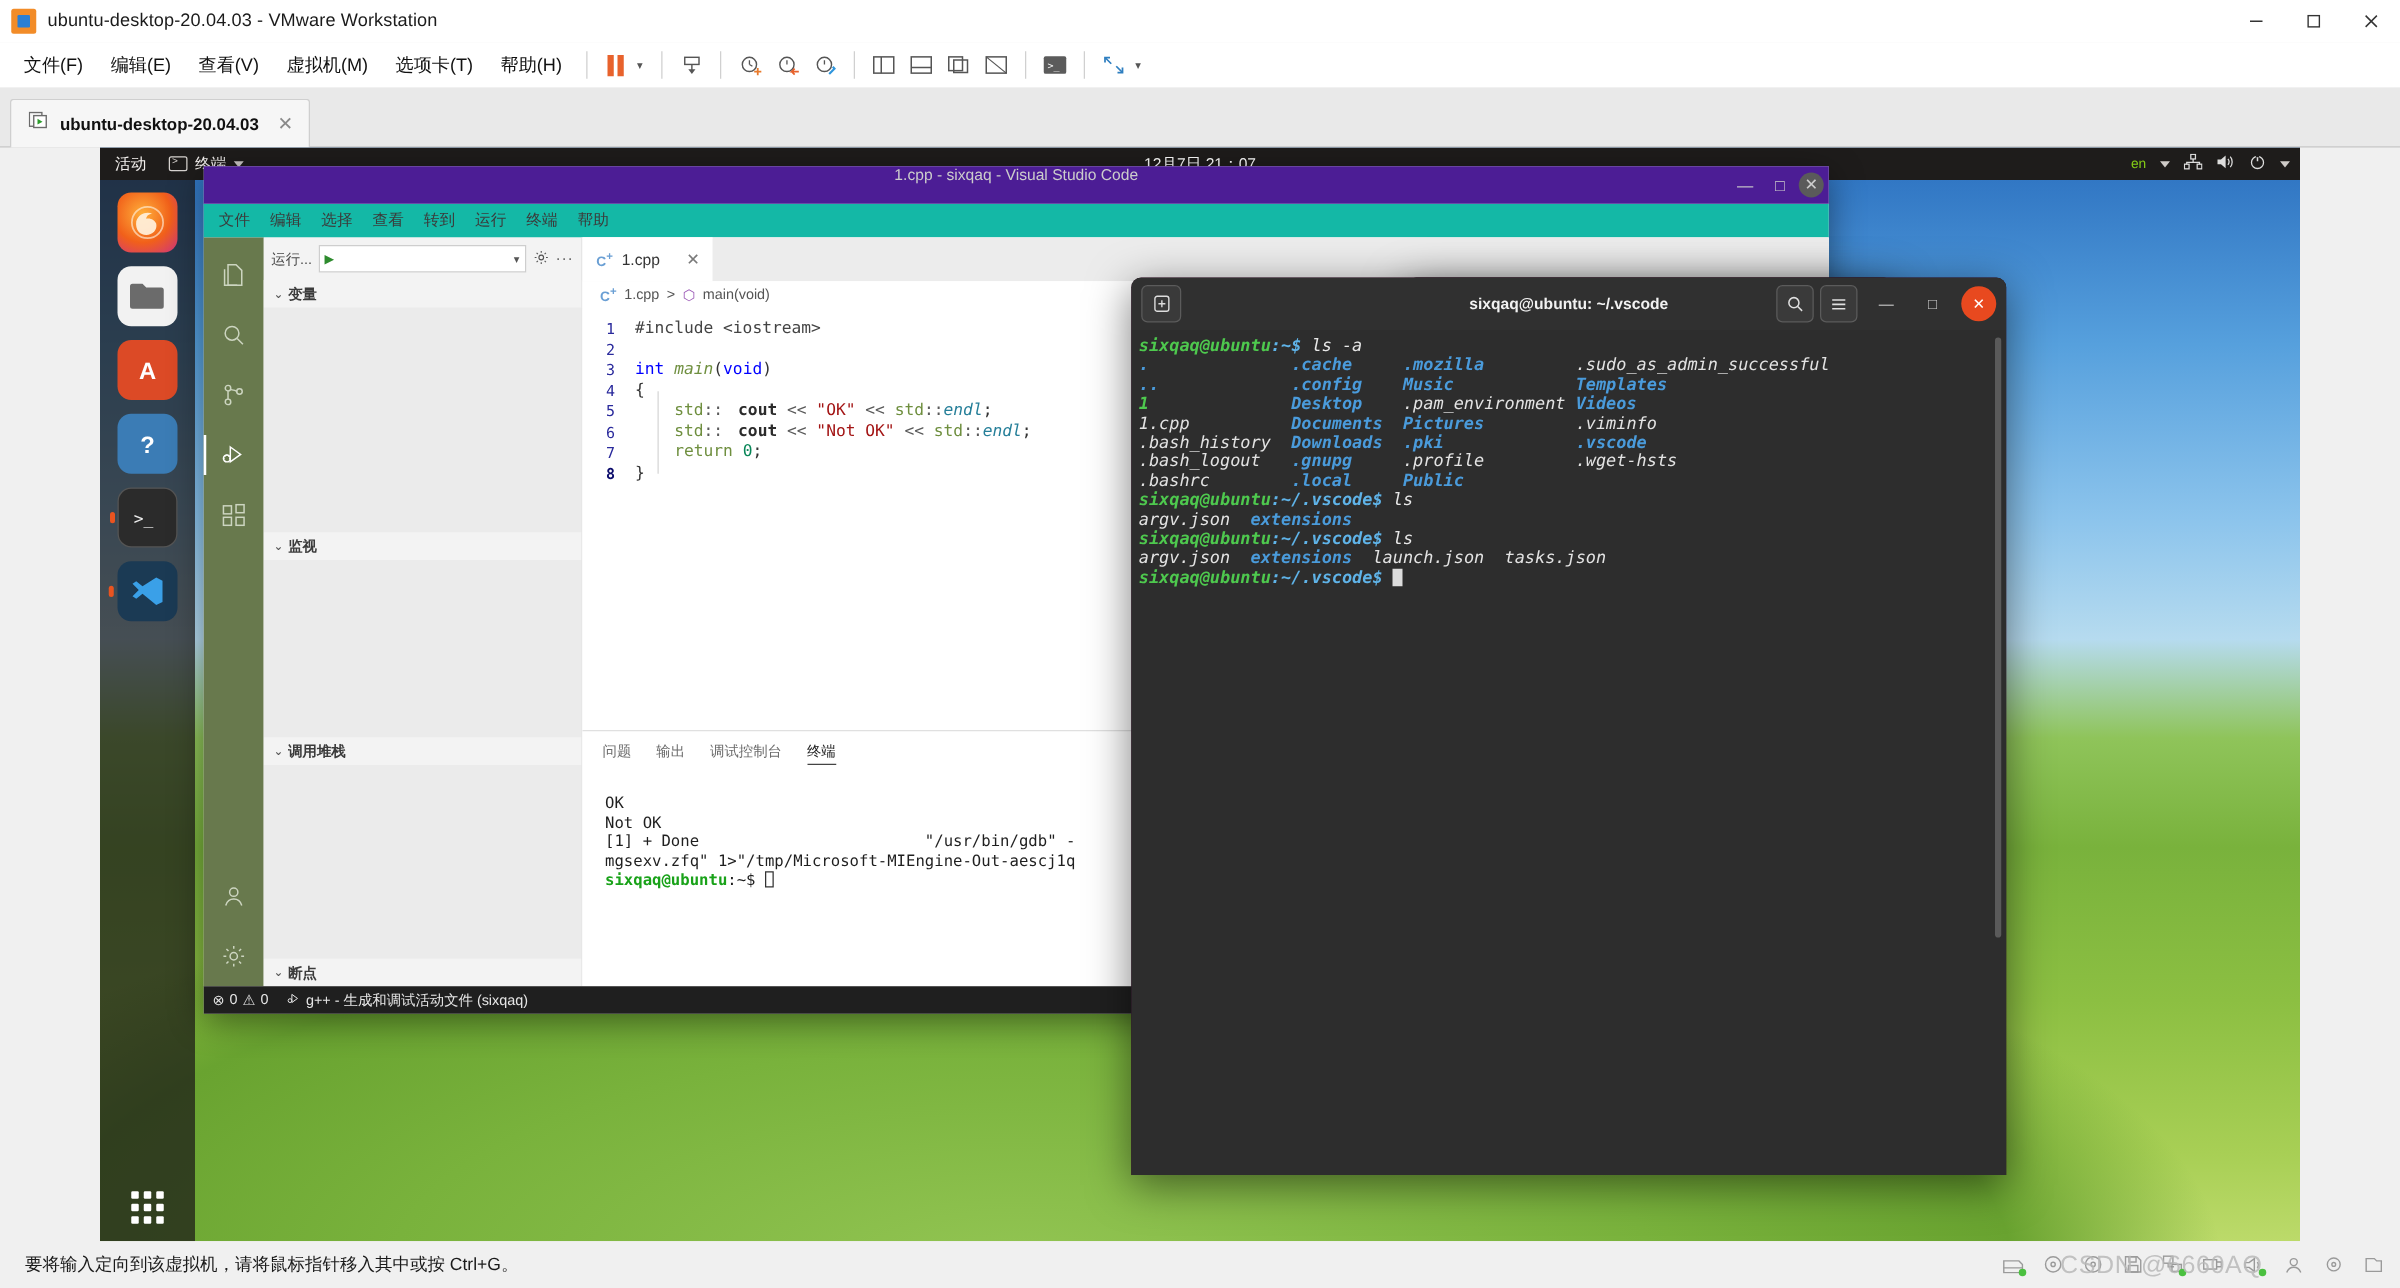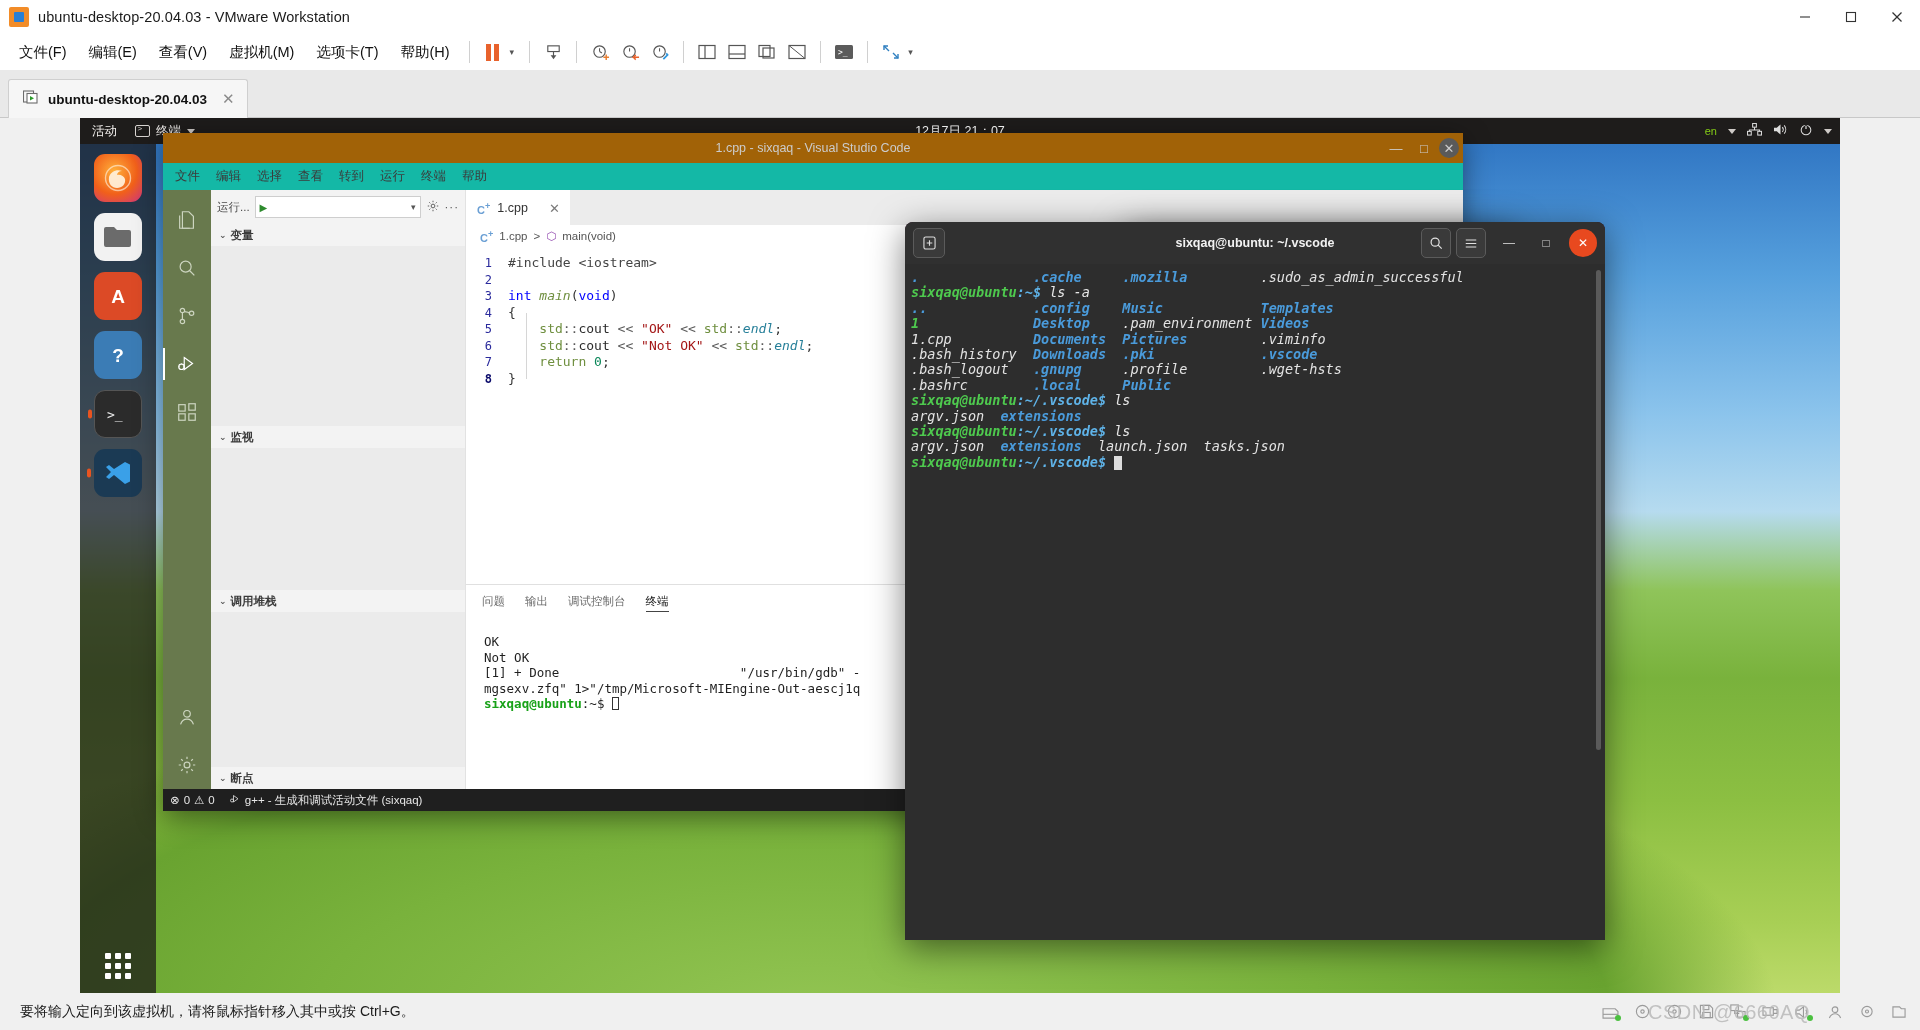--- a/index.html
+++ b/index.html
@@ -85,21 +85,21 @@
 
   
   .desk-ico { position: absolute; width: 82px; text-align: center; color: #fff; font-size: 12px; text-shadow: 0 1px 2px rgba(0,0,0,.75); }
   .desk-ico .glyph { width: 48px; height: 44px; margin: 0 auto 4px; display: flex; align-items: center; justify-content: center; border-radius: 5px; }
 
   
   .vsc {
     position: absolute; left: 163px; top: 133px; width: 1300px; height: 678px;
     background: #f3f3f3; box-shadow: 0 6px 26px rgba(0,0,0,.45); font-size: 12px; color: #333;
   }
-  .vsc-title { height: 30px; background: #a16207; color: #cccccc; display: flex; align-items: center; justify-content: center; position: relative; font-size: 12.5px; }
+  .vsc-title { height: 30px; background: #4c1d95; color: #cccccc; display: flex; justify-content: center; position: relative; font-size: 12.5px; }
   .vsc-wbtns { position: absolute; right: 4px; top: 0; height: 30px; display: flex; align-items: center; gap: 2px; }
   .vsc-wbtn { width: 26px; height: 24px; display: flex; align-items: center; justify-content: center; color: #ccc; font-size: 13px; border-radius: 3px; }
   .vsc-wbtn.cls { background: #5a5a5a; border-radius: 50%; width: 20px; height: 20px; }
   .vsc-menubar { height: 27px; background: #14b8a6; display: flex; align-items: center; padding-left: 4px; gap: 0; }
   .vsc-menu { font-size: 12.5px; color: #3b3b3b; padding: 3px 8px; }
 
   .vsc-body { position: absolute; left: 0; top: 57px; right: 0; bottom: 22px; display: flex; }
   .vsc-activity { width: 48px; background: #68794d; display: flex; flex-direction: column; align-items: center; padding-top: 6px; }
   .act-item { width: 48px; height: 48px; display: flex; align-items: center; justify-content: center; position: relative; opacity: .8; }
   .act-item.active { opacity: 1; }
@@ -127,21 +127,21 @@
   .code-line { display: flex; height: 16.5px; line-height: 16.5px; }
   .ln { width: 42px; text-align: right; padding-right: 16px; color: #2a2a9c; font-size: 12px; }
   .ln.cur { color: #0b0b6b; font-weight: bold; }
   .code-txt { white-space: pre; }
   .c-key { color: #0000ff; }
   .c-pre { color: #444; }
   .c-str { color: #a31515; }
   .c-num { color: #098658; }
   .c-fn  { color: #6f8f3f; font-style: italic; }
   .c-op  { color: #5a5a5a; }
-  .c-mem { color: #2b2b2b; font-weight: normal; }
+  .c-mem { color: #2b2b2b; font-weight: bold; margin-left: 12px; }
   .c-endl{ color: #267f99; font-style: italic; }
   .indent-guide { position: absolute; left: 60px; top: 66px; width: 1px; height: 66px; background: #d6d6d6; }
 
   .panel { height: 205px; border-top: 1px solid #e0e0e0; background: #fff; display: flex; flex-direction: column; }
   .panel-tabs { height: 33px; display: flex; align-items: center; gap: 20px; padding: 0 16px; }
   .panel-tab { font-size: 11.5px; color: #6b6b6b; position: relative; height: 33px; display: flex; align-items: center; }
   .panel-tab.active { color: #222; }
   .panel-tab.active::after { content: ""; position: absolute; left: 0; right: 0; bottom: 6px; height: 1.5px; background: #444; }
   .panel-term { flex: 1; padding: 16px 0 0 18px; font-family: "DejaVu Sans Mono","Liberation Mono",monospace; font-size: 12.5px; color: #1f1f1f; line-height: 15.5px; white-space: pre; overflow: hidden; }
   .pt-green { color: #19a219; font-weight: bold; }
@@ -688,22 +688,22 @@
           </div>
           <div class="gt-wbtn">—</div>
           <div class="gt-wbtn">□</div>
           <div class="gt-wbtn cls">✕</div>
         </div>
       </div>
       <div class="gt-body" id="term-body">
         <div class="gt-scroll">
             <i></i>
           </div>
-      <div class="tl"><span class="t-dir">.              </span><span class="t-dir">.cache     </span><span class="t-dir">.mozilla         </span><span class="t-plain">.sudo_as_admin_successful</span></div>
-          <div class="tl"><span class="t-prompt">sixqaq@ubuntu</span><span class="t-path">:~$ </span><span class="t-cmd">ls -a</span></div>
+      <div class="tl"><span class="t-prompt">sixqaq@ubuntu</span><span class="t-path">:~$ </span><span class="t-cmd">ls -a</span></div>
+          <div class="tl"><span class="t-dir">.              </span><span class="t-dir">.cache     </span><span class="t-dir">.mozilla         </span><span class="t-plain">.sudo_as_admin_successful</span></div>
           <div class="tl"><span class="t-dir">..             </span><span class="t-dir">.config    </span><span class="t-dir">Music            </span><span class="t-dir">Templates</span></div>
           <div class="tl"><span class="t-exec">1              </span><span class="t-dir">Desktop    </span><span class="t-plain">.pam_environment </span><span class="t-dir">Videos</span></div>
           <div class="tl"><span class="t-plain">1.cpp          </span><span class="t-dir">Documents  </span><span class="t-dir">Pictures         </span><span class="t-plain">.viminfo</span></div>
           <div class="tl"><span class="t-plain">.bash_history  </span><span class="t-dir">Downloads  </span><span class="t-dir">.pki             </span><span class="t-dir">.vscode</span></div>
           <div class="tl"><span class="t-plain">.bash_logout   </span><span class="t-dir">.gnupg     </span><span class="t-plain">.profile         </span><span class="t-plain">.wget-hsts</span></div>
           <div class="tl"><span class="t-plain">.bashrc        </span><span class="t-dir">.local     </span><span class="t-dir">Public           </span><span class="t-plain"></span></div>
           <div class="tl"><span class="t-prompt">sixqaq@ubuntu</span><span class="t-path">:~/.vscode$ </span><span class="t-cmd">ls</span></div>
           <div class="tl"><span class="t-plain">argv.json</span><span class="t-plain">  </span><span class="t-dir">extensions</span></div>
           <div class="tl"><span class="t-prompt">sixqaq@ubuntu</span><span class="t-path">:~/.vscode$ </span><span class="t-cmd">ls</span></div>
           <div class="tl"><span class="t-plain">argv.json</span><span class="t-plain">  </span><span class="t-dir">extensions</span><span class="t-plain">  launch.json  tasks.json</span></div>

